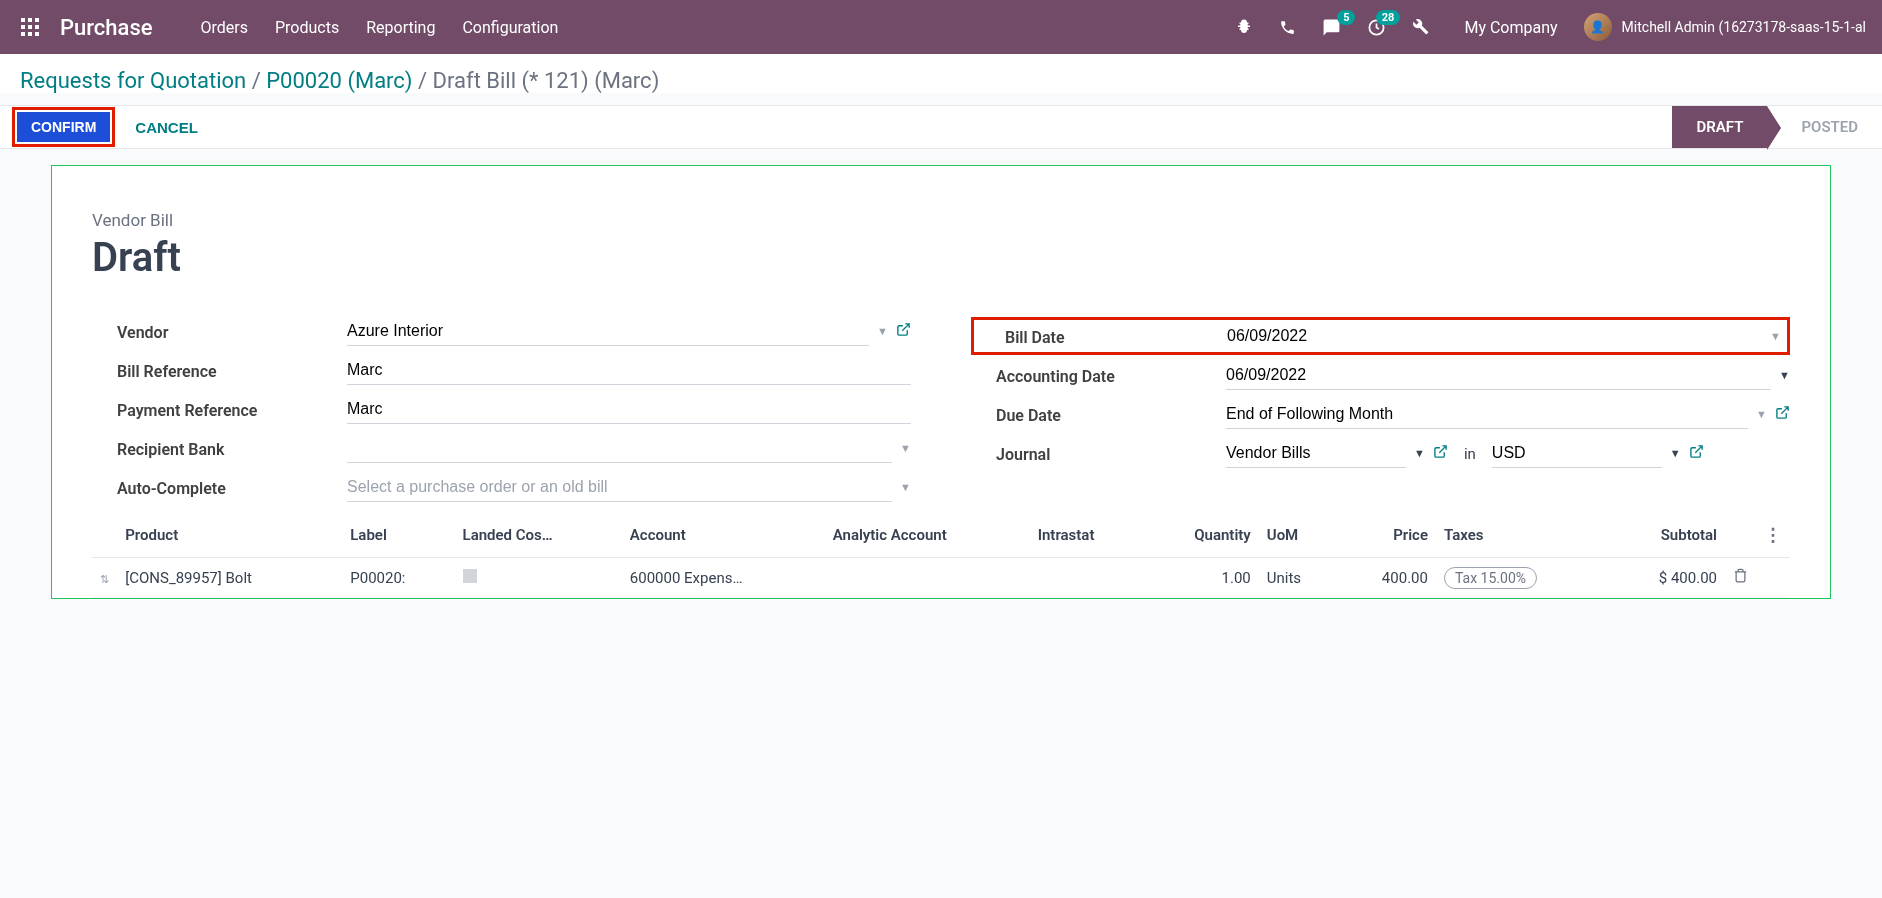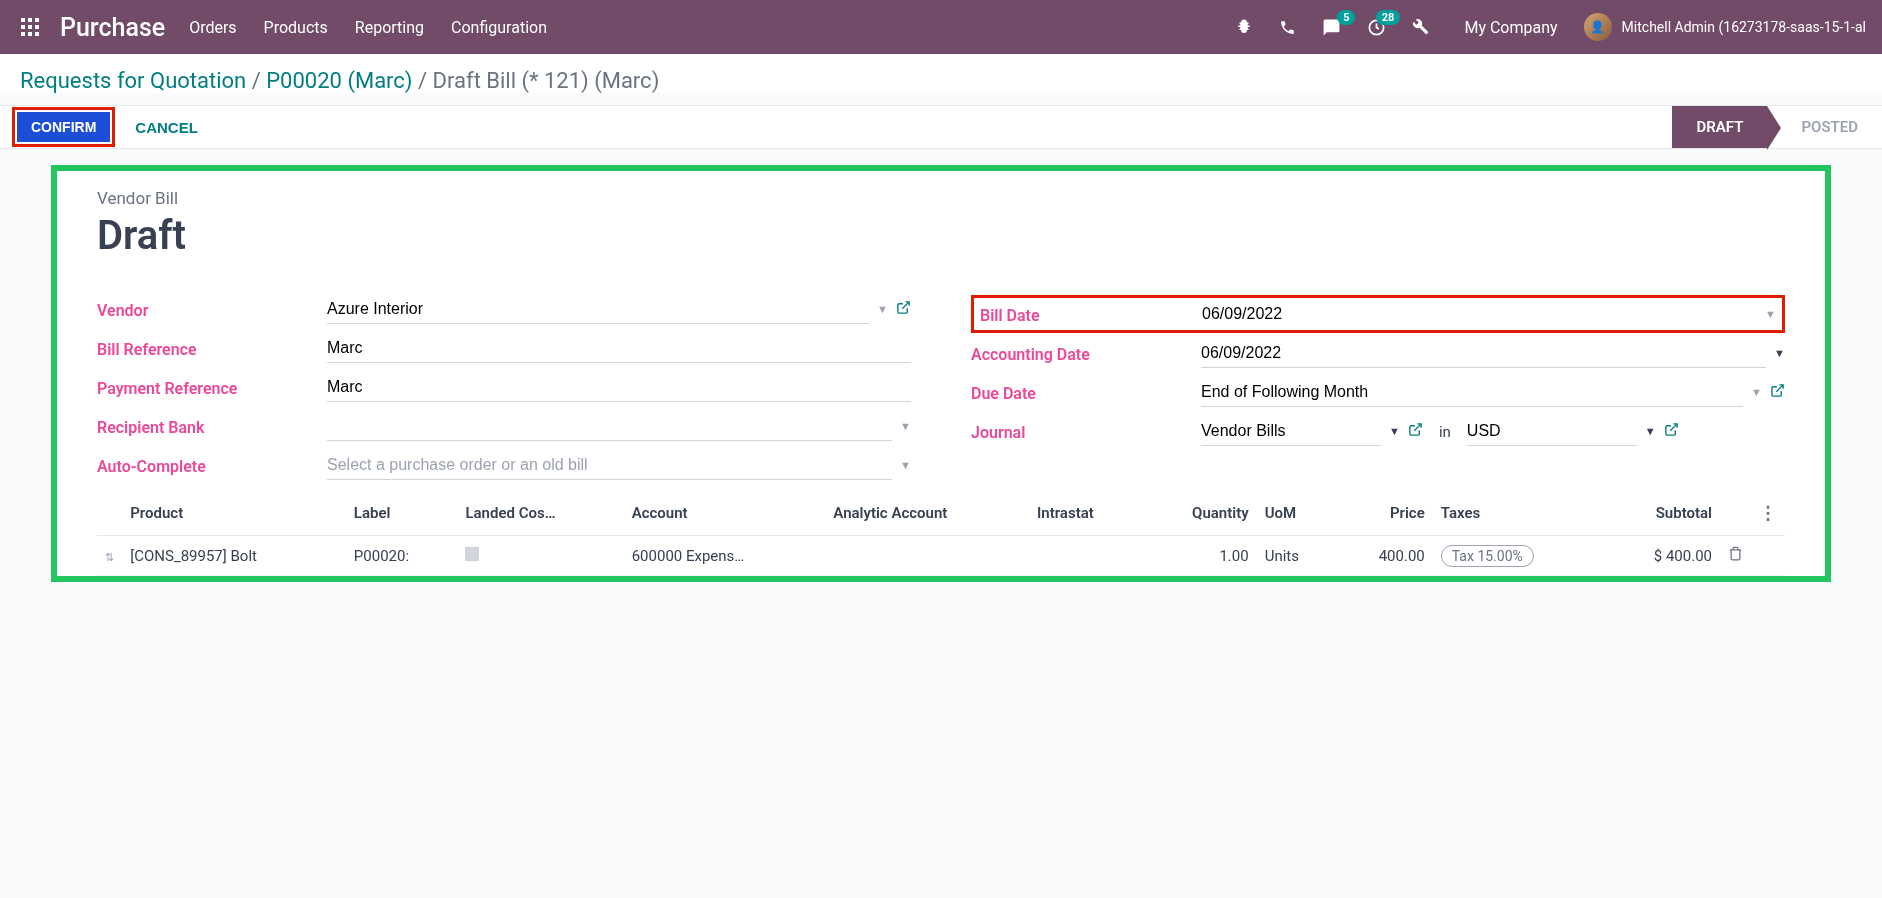--- a/index.html
+++ b/index.html
@@ -1,21 +1,21 @@
 <!DOCTYPE html>
 <html><head>
 <meta charset="utf-8">
 <style>
 * { box-sizing: border-box; margin: 0; padding: 0; }
 body { font-family: -apple-system, BlinkMacSystemFont, "Segoe UI", Roboto, Helvetica, Arial, sans-serif; font-size: 14px; color: #374151; background: #f9fafb; width: 1882px; height: 898px; overflow: hidden; }
 
 
 .navbar { background: #714B67; height: 54px; display: flex; align-items: center; color: #fff; padding: 0 16px; }
 .navbar .apps-icon { width: 28px; height: 28px; display: flex; align-items: center; justify-content: center; margin-right: 16px; cursor: pointer; }
-.navbar .brand { font-size: 25px; font-weight: 500; margin-right: 24px; }
+.navbar .brand { font-size: 22px; font-weight: 500; margin-right: 48px; }
 .navbar .menu { display: flex; gap: 27px; }
 .navbar .menu-item { font-size: 16px; cursor: pointer; }
 .navbar .spacer { flex: 1; }
 .navbar .right { display: flex; align-items: center; gap: 26px; }
 .navbar .icon-btn { cursor: pointer; position: relative; display: flex; align-items: center; }
 .navbar .badge { position: absolute; top: -8px; right: -14px; background: #00A09D; color: #fff; border-radius: 10px; font-size: 11px; font-weight: 700; padding: 1px 6px; min-width: 18px; text-align: center; }
 .navbar .company { font-size: 16px; margin-left: 8px; }
 .navbar .user { display: flex; align-items: center; gap: 10px; }
 .navbar .avatar { width: 28px; height: 28px; border-radius: 50%; background: linear-gradient(135deg,#d4a574,#8b5a3c); display:flex; align-items:center; justify-content:center; font-size:12px; color:#fff; }
 
@@ -35,28 +35,28 @@
 .btn-confirm { background: #1d4ed8; color: #fff; border: none; padding: 7px 14px; font-size: 14px; font-weight: 600; cursor: pointer; }
 .highlight-red { border: 3px solid #e11d00; padding: 2px; display: inline-block; }
 .btn-cancel { background: none; border: none; color: #017e84; font-size: 15px; font-weight: 600; cursor: pointer; padding: 8px 4px; }
 .status-right { margin-left: auto; display: flex; height: 100%; }
 .status-step { display: flex; align-items: center; padding: 0 24px; font-size: 15px; font-weight: 600; color: #9ca3af; position: relative; }
 .status-step.active { background: #714B67; color: #fff; }
 .status-step.active::after { content: ""; position: absolute; right: -14px; top: 0; width: 0; height: 0; border-top: 22px solid transparent; border-bottom: 22px solid transparent; border-left: 14px solid #714B67; }
 
 
 .sheet-wrap { padding: 0 16px; }
-.sheet { background: #fff; border: 6px solid #22c55e; margin: 16px auto 0; max-width: 1780px; padding: 17px 40px 0; }
+.sheet { background: #fff; border: 1px solid #22c55e; margin: 16px auto 0; max-width: 1780px; padding: 44px 40px 0; }
 .doc-type { font-size: 17px; color: #6b7280; margin-bottom: 4px; }
 .doc-title { font-size: 40px; font-weight: 600; color: #374151; margin-bottom: 36px; }
 
 .form-cols { display: flex; gap: 60px; }
 .form-col { flex: 1; }
 .field-row { display: flex; align-items: flex-start; margin-bottom: 10px; }
-.field-label { width: 230px; font-weight: 600; color: #ec4899; padding-top: 6px; font-size: 16px; }
+.field-label { width: 230px; font-weight: 600; color: #404040; padding-top: 6px; font-size: 16px; margin-left: 25px; }
 .field-value { flex: 1; display: flex; align-items: center; gap: 8px; }
 .input-underline { border: none; border-bottom: 1px solid #d1d5db; padding: 5px 0; font-size: 16px; width: 100%; background: transparent; }
 .input-underline::placeholder { color: #9ca3af; }
 .dropdown-caret { color: #9ca3af; font-size: 11px; cursor: pointer; }
 .ext-link { color: #017e84; cursor: pointer; font-size:15px; }
 .addr { color: #374151; font-size: 15px; line-height: 1.6; margin-top: 2px; }
 .highlight-red-field { border: 3px solid #e11d00; padding: 2px 6px; display: flex; width: 100%; }
 .in-text { margin: 0 8px; font-size:15px; }
 
 

